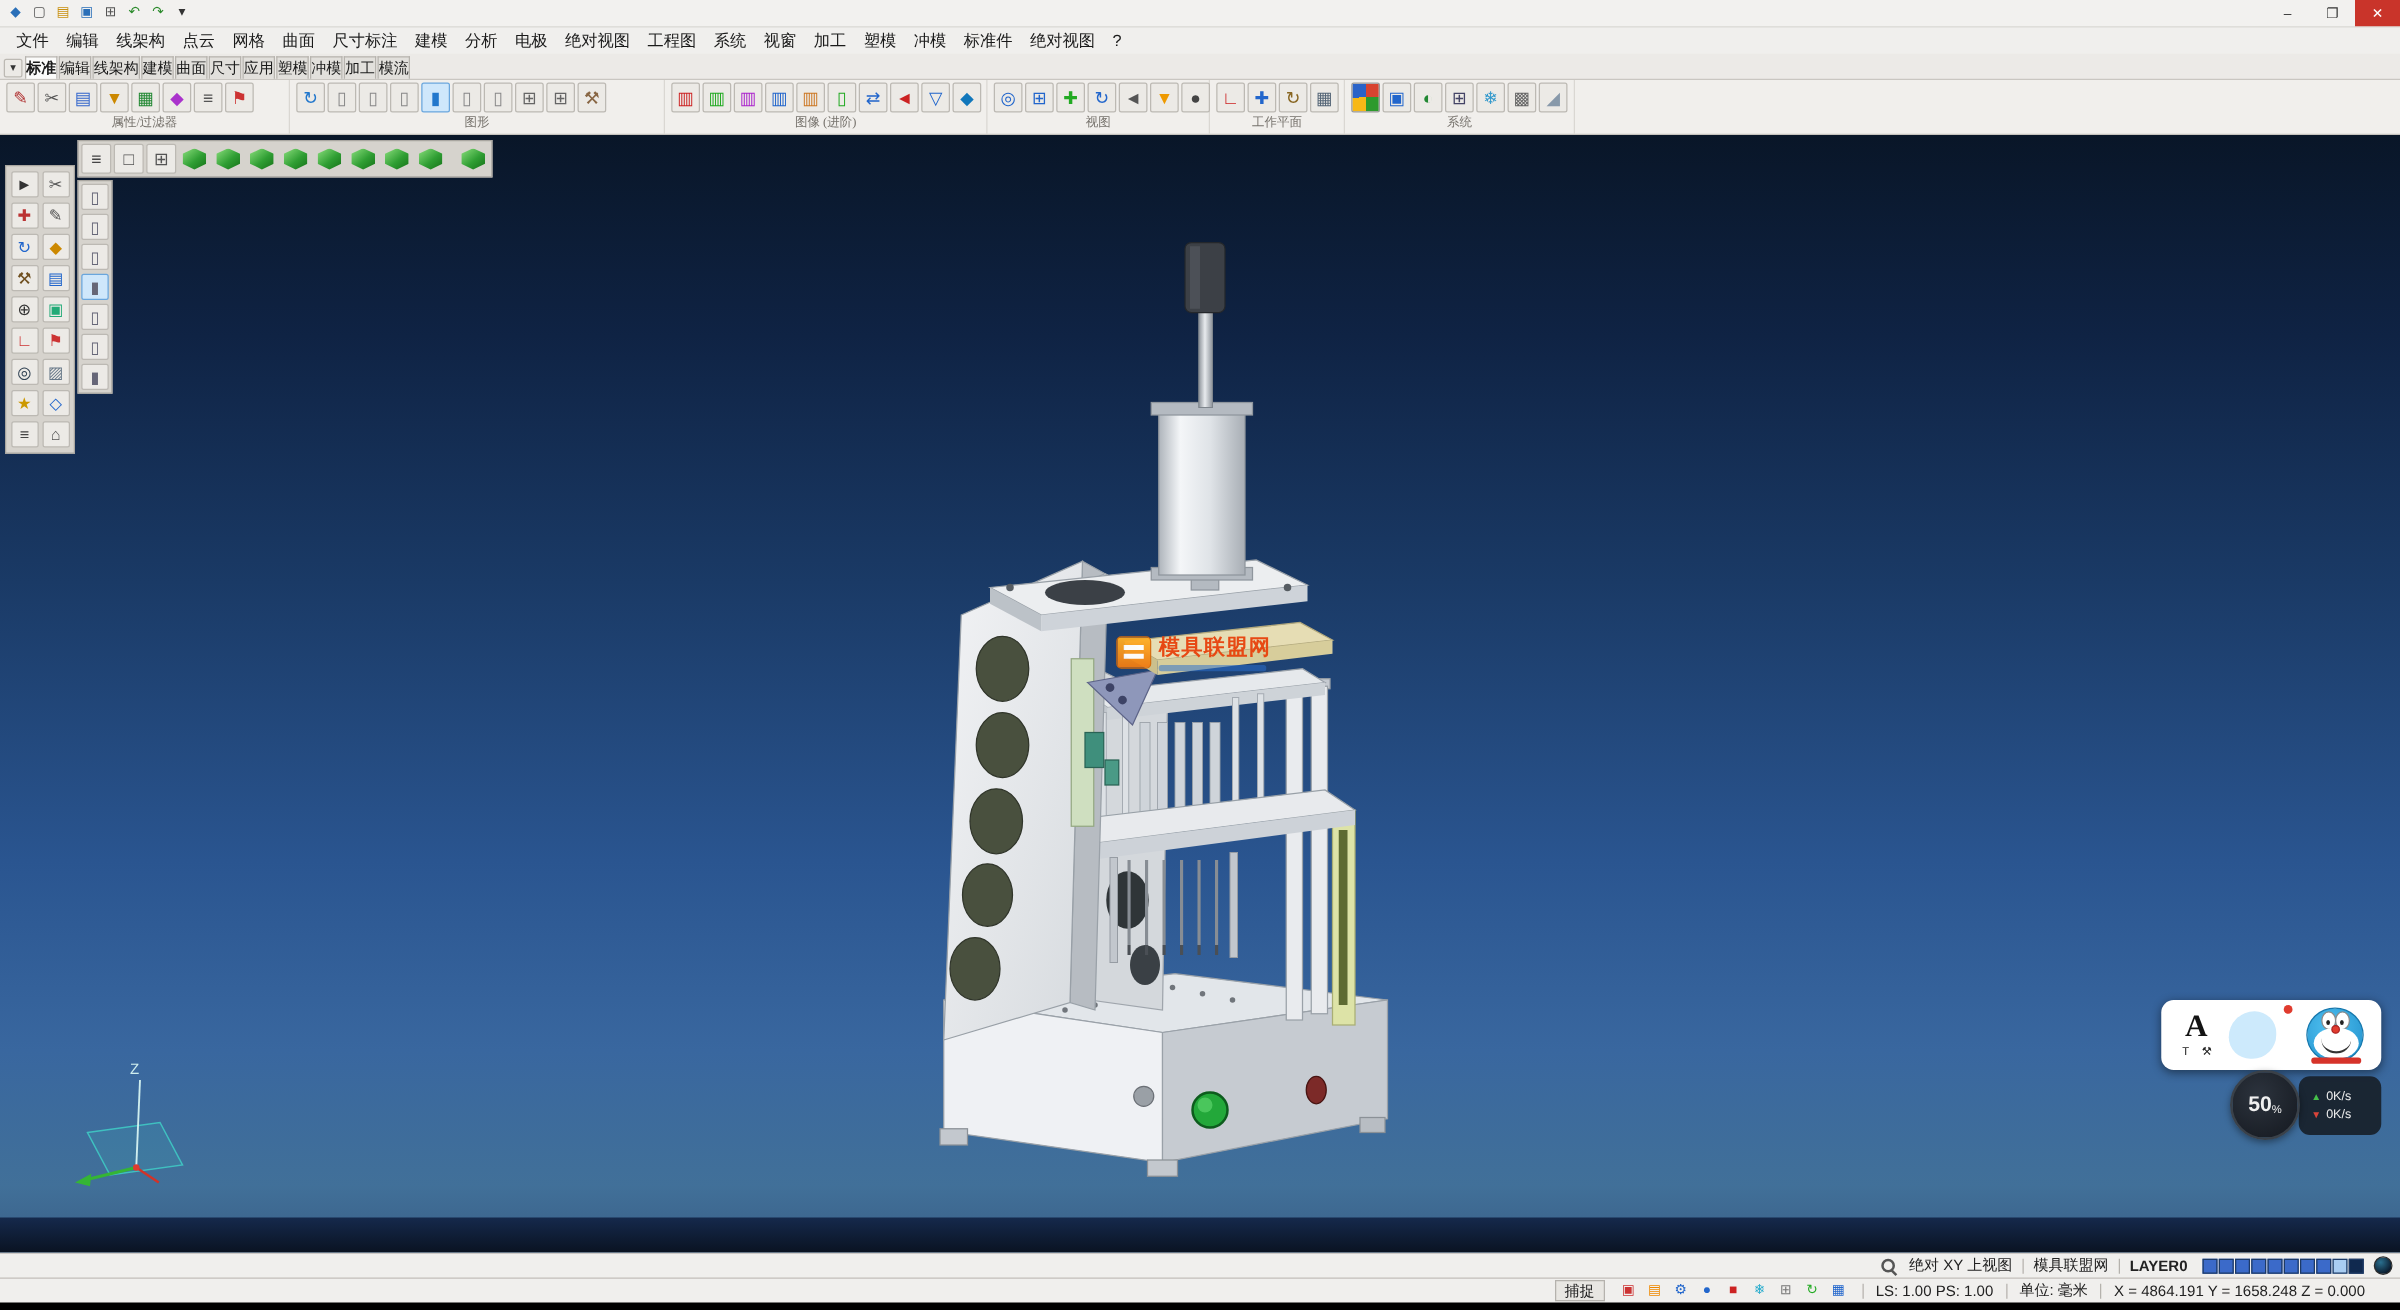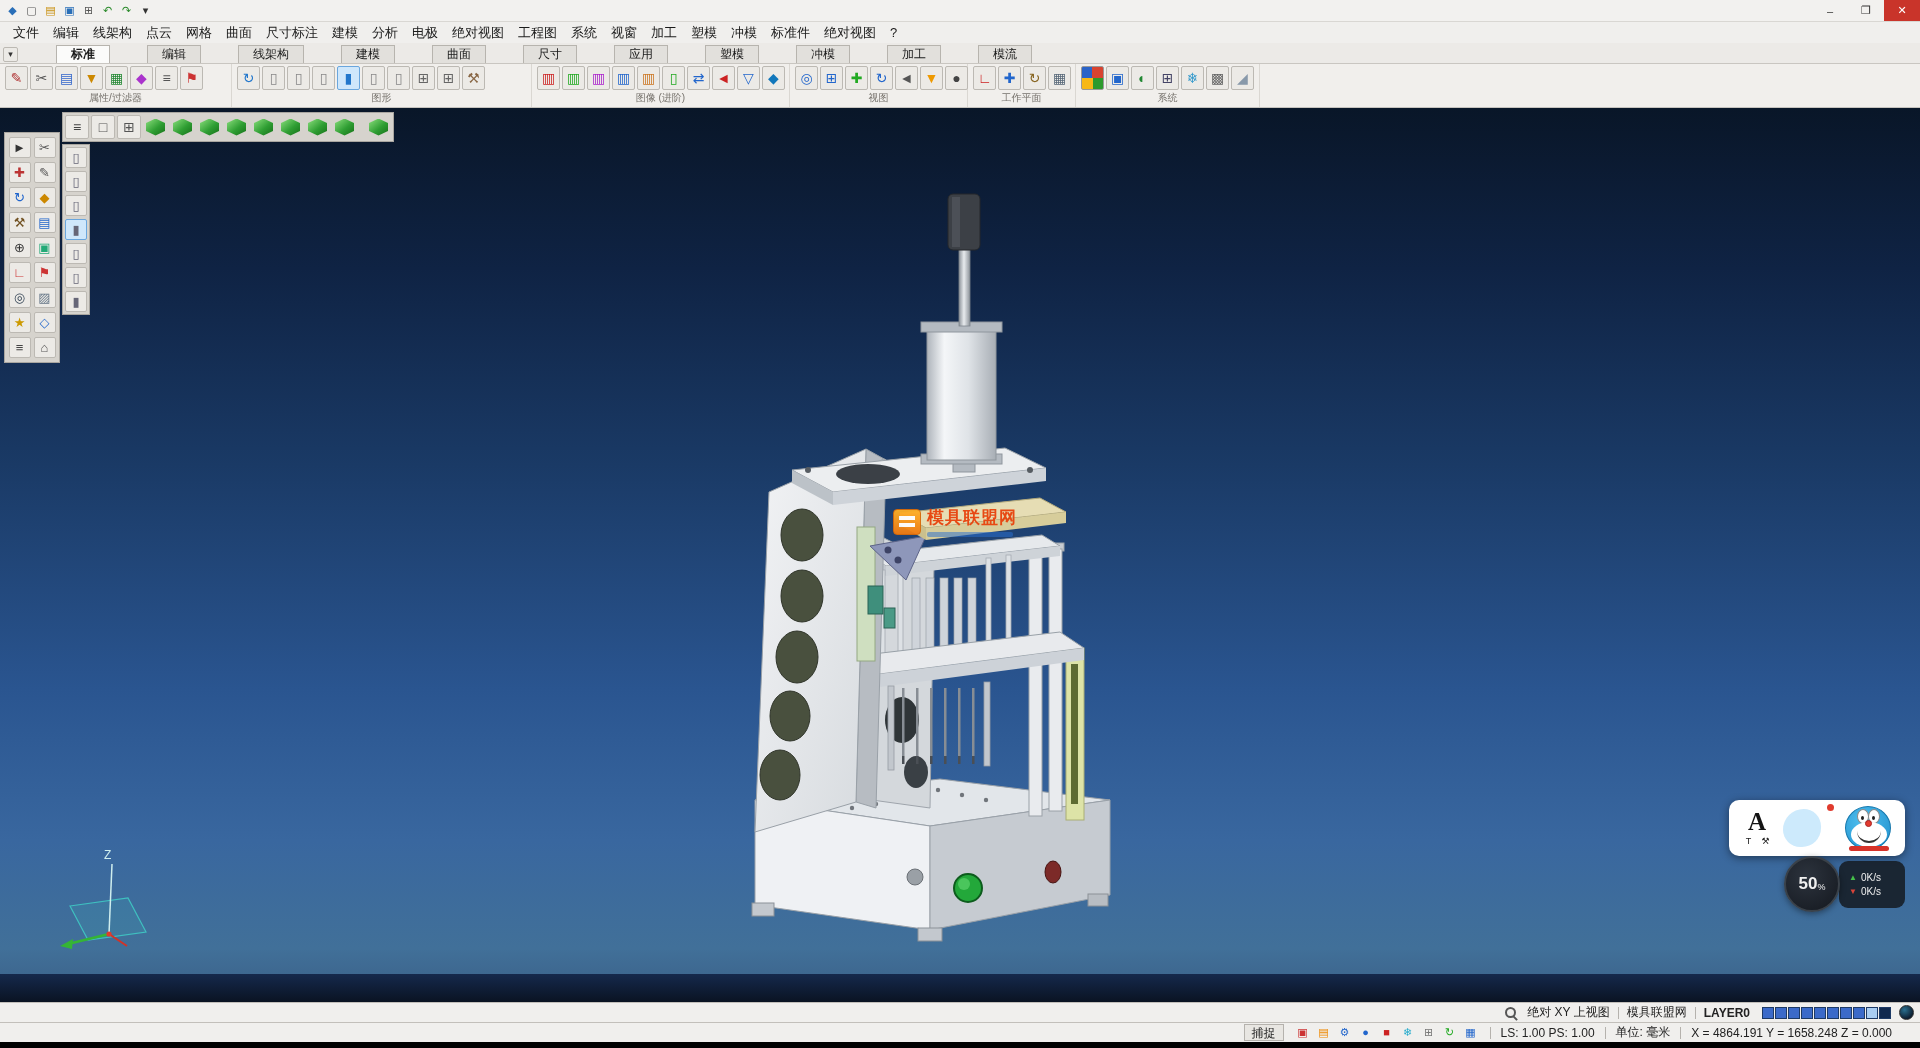--- a/index.html
+++ b/index.html
@@ -42,30 +42,30 @@
   .wc{width:36px;height:100%;display:flex;align-items:center;justify-content:center;font-size:11px;color:#333;}
   .wc.close{background:#c9342a;color:#fff;}
   
   .menubar{height:21px;background:#f0efed;display:flex;align-items:center;padding-left:6px;font-size:13px;}
   .mi{padding:0 7px;white-space:nowrap;}
   
   .tabbar{height:21px;background:#eceae7;border-bottom:1px solid #c9c6c1;
     display:flex;align-items:flex-end;padding-left:3px;box-sizing:border-box;}
   .tabdd{display:flex;align-items:center;margin:0 2px 1px 0;}
   .tabdd .icon{width:15px;height:15px;font-size:9px;}
-  .tab{font-size:12px;height:17px;line-height:17px;padding:0 14px;margin-right:1px;
-    background:#e2e0dc;border:1px solid #b7b4ae;border-bottom:none;white-space:nowrap;margin-left:36px;}
+  .tab{font-size:12px;height:17px;line-height:17px;padding:0 0;margin-right:1px;
+    background:#e2e0dc;border:1px solid #b7b4ae;border-bottom:none;white-space:nowrap;}
   .tab.active{background:#fbfbfa;font-weight:bold;}
   
   .ribbon{height:44px;background:#f1efec;border-bottom:1px solid #c6c3be;display:flex;box-sizing:border-box;}
   .rgroup{display:flex;flex-direction:column;justify-content:space-between;
     padding:2px 5px 1px;border-right:1px solid #dad7d2;box-sizing:border-box;flex:none;}
   .ricons{display:flex;gap:2px;align-items:center;}
   .ricons .icon{width:23px;height:24px;font-size:14px;}
-  .rlabel{font-size:10px;color:#76726c;text-align:center;padding-bottom:1px;}
+  .rlabel{font-size:10px;color:#76726c;text-align:center;padding-bottom:1px;font-family:Liberation Serif, serif;}
   
   .viewport{position:relative;height:894px;overflow:hidden;
     background:linear-gradient(180deg,#091628 0%,#0f2344 18%,#1a3a66 40%,#2a5590 65%,#39679f 82%,#417099 94%,#3a5f86 100%);}
   .vband{position:absolute;left:0;right:0;bottom:0;height:28px;
     background:linear-gradient(180deg,#15294c,#0a1322);z-index:1;}
   .model{position:absolute;left:0;top:0;z-index:1;}
   .panel{position:absolute;background:#d6d3cd;border:1px solid #a9a6a0;padding:2px;z-index:3;box-sizing:border-box;}
   .vcbar{left:62px;top:4px;display:flex;gap:2px;align-items:center;}
   .ltb{left:4px;top:24px;display:grid;grid-template-columns:repeat(2,25px);grid-auto-rows:25px;gap:0px;justify-items:center;align-items:center;}
   .ltb .icon{width:22px;height:21px;font-size:13px;}

